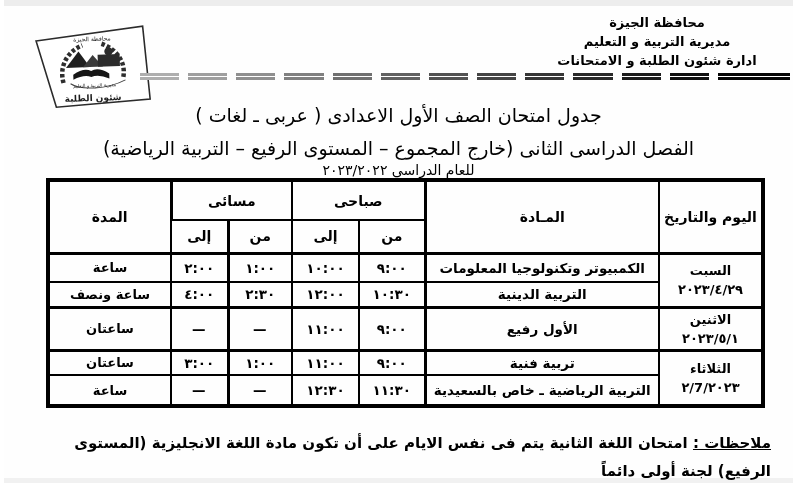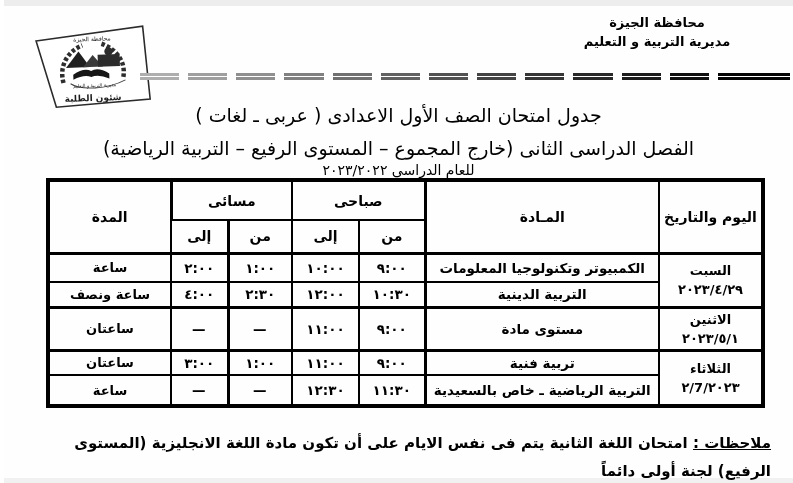--- a/index.html
+++ b/index.html
@@ -99,20 +99,21 @@
 </head>
 <body>
 
 <div class="page">
   <div class="scan-edge-top"></div>
   <div class="scan-edge-bottom"></div>
 
   <div class="org-block">
     <div>محافظة الجيزة</div>
     <div>مديرية التربية و التعليم</div>
+    <div>ادارة شئون الطلبة و الامتحانات</div>
   </div>
 
   <div class="stamp">
     <svg width="124" height="86" viewBox="0 0 124 86">
       <polygon points="7,15 114,4 119,77 25,82" fill="#ffffff" stroke="#2b2b2b" stroke-width="1.6"></polygon>
       <text x="63" y="17" font-size="6" text-anchor="middle">محافظة الجيزة</text>
 
       <path d="M33,58 C29,42 37,27 53,21" fill="none" stroke="#2e2e2e" stroke-width="4.5" stroke-dasharray="3.5,2.2"></path>
       <path d="M93,54 C96,40 88,26 72,20" fill="none" stroke="#2e2e2e" stroke-width="4.5" stroke-dasharray="3.5,2.2"></path>
 
@@ -197,21 +198,21 @@
         <td class="time-cell vb">٢:٣٠</td>
         <td class="time-cell">٤:٠٠</td>
         <td class="vb">ساعة ونصف</td>
       </tr>
 
       <tr class="grp r-t">
         <td class="day-cell">
           <div>الاثنين</div>
           <div>٢٠٢٣/٥/١</div>
         </td>
-        <td class="subj-cell vb">مستوى مادة</td>
+        <td class="subj-cell vb">الأول رفيع</td>
         <td class="time-cell">٩:٠٠</td>
         <td class="time-cell">١١:٠٠</td>
         <td class="time-cell vb">—</td>
         <td class="time-cell">—</td>
         <td class="vb">ساعتان</td>
       </tr>
 
       <tr class="grp r-m">
         <td rowspan="2" class="day-cell">
           <div>الثلاثاء</div>

